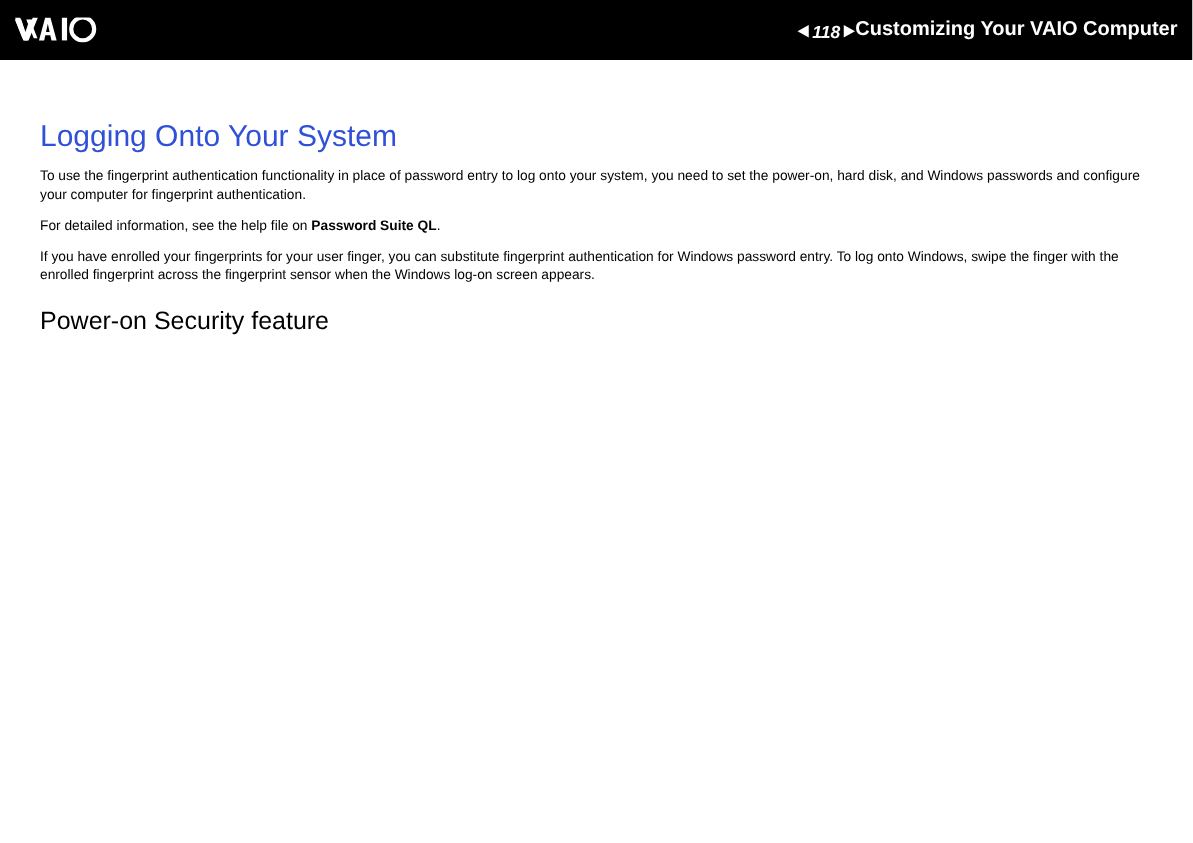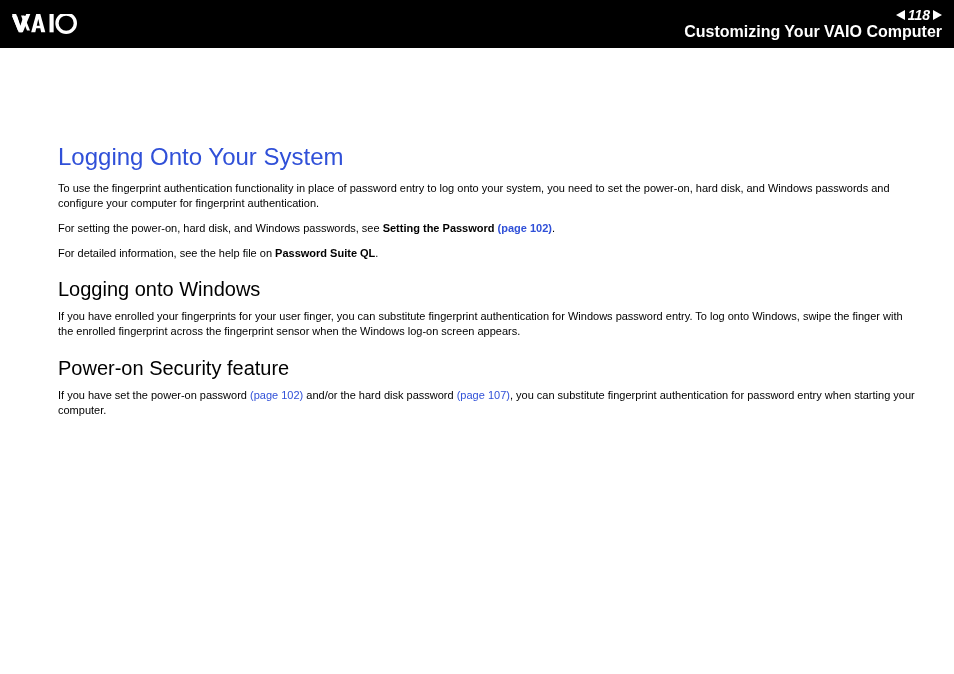--- a/index.html
+++ b/index.html
@@ -26,21 +26,21 @@
     .logo {
       display: flex;
       align-items: center;
     }
     .logo svg {
       height: 20px;
     }
     .header-right {
       text-align: right;
       display: flex;
-      flex-direction: column;
+      flex-direction: row;
       align-items: flex-end;
       justify-content: center;
     }
     .page-nav {
       display: flex;
       align-items: center;
       gap: 3px;
       font-style: italic;
       font-weight: bold;
       font-size: 14px;
@@ -55,22 +55,21 @@
       border-top: 5px solid transparent;
       border-bottom: 5px solid transparent;
     }
     .arrow-left {
       border-right: 9px solid #fff;
     }
     .arrow-right {
       border-left: 9px solid #fff;
     }
     .content {
-      padding: 48px 38px 20px 58px;
-      margin-top: 47px;
+      padding: 48px 38px 20px 32px;
     }
     .main-heading {
       color: #3050d8;
       font-size: 24px;
       font-weight: normal;
       margin-bottom: 10px;
     }
     .paragraph {
       font-size: 11px;
       line-height: 1.35;
@@ -121,28 +120,21 @@
     </div>
     <div class="section-title">Customizing Your VAIO Computer</div>
   </div>
 </div>
 
 <div class="content">
   <h1 class="main-heading">Logging Onto Your System</h1>
 
   <p class="paragraph">To use the fingerprint authentication functionality in place of password entry to log onto your system, you need to set the power-on, hard disk, and Windows passwords and configure your computer for fingerprint authentication.</p>
 
-  <p class="paragraph">
-    <span>For setting the power-on, hard disk, and Windows passwords, see </span><span class="bold">Setting the Password </span><span class="bold-link">(page 102)</span><span>.</span>
-  </p>
 
   <p class="paragraph">
     <span>For detailed information, see the help file on </span><span class="bold">Password Suite QL</span><span>.</span>
   </p>
 
-  <h2 class="sub-heading">Logging onto Windows</h2>
   <p class="paragraph">If you have enrolled your fingerprints for your user finger, you can substitute fingerprint authentication for Windows password entry. To log onto Windows, swipe the finger with the enrolled fingerprint across the fingerprint sensor when the Windows log-on screen appears.</p>
 
   <h2 class="sub-heading">Power-on Security feature</h2>
-  <p class="paragraph">
-    <span>If you have set the power-on password </span><span class="link">(page 102)</span><span> and/or the hard disk password </span><span class="link">(page 107)</span><span>, you can substitute fingerprint authentication for password entry when starting your computer.</span>
-  </p>
 </div>
 
 </body></html>

